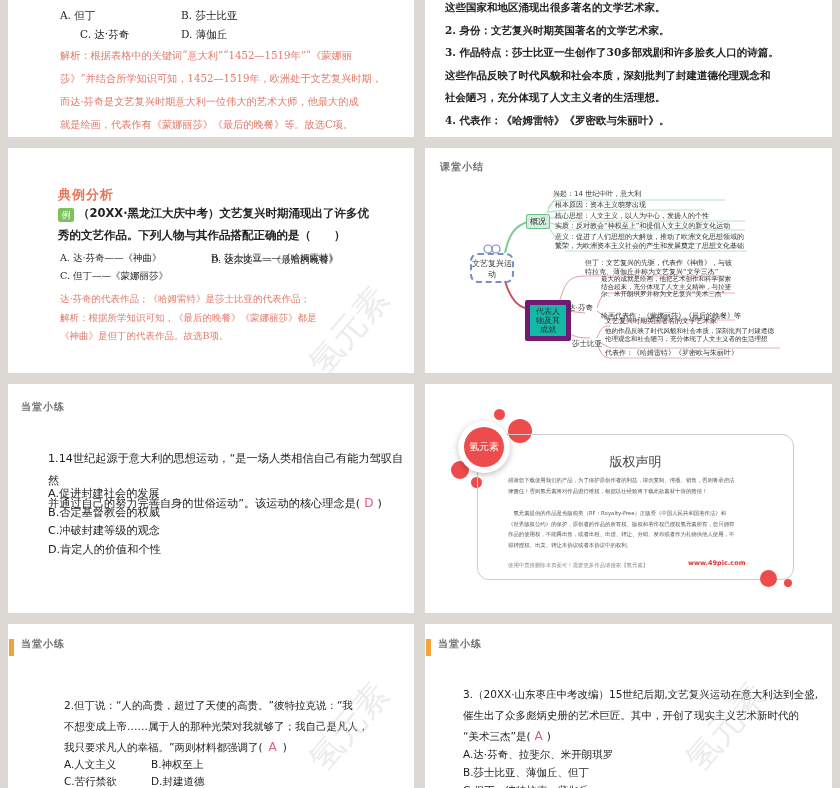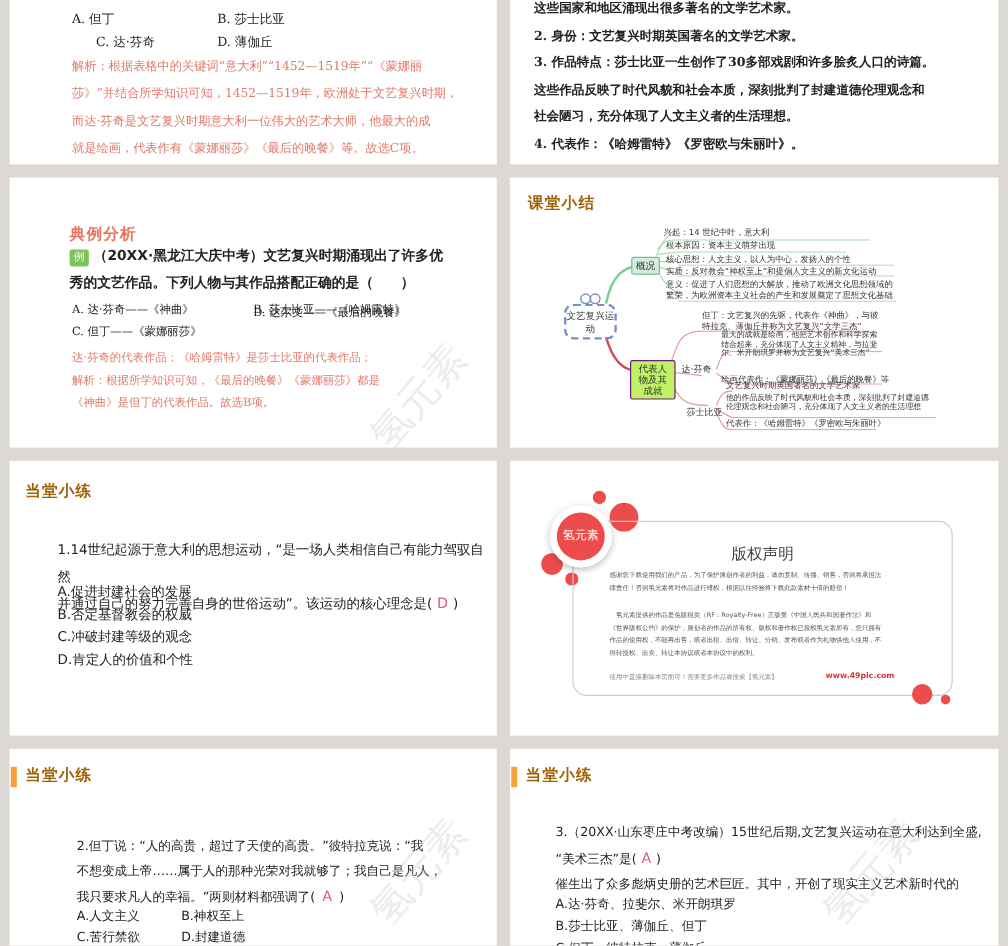--- a/index.html
+++ b/index.html
@@ -12,35 +12,35 @@
   .s5{left:8px;top:384px;width:406px;height:229px;}
   .s6{left:425px;top:384px;width:407px;height:229px;}
   .s7{left:8px;top:624px;width:406px;height:164px;}
   .s8{left:425px;top:624px;width:407px;height:164px;}
 
   .serif{font-family:"DejaVu Serif","Liberation Serif",serif;}
   .opt-row{position:absolute;font-size:10.5px;color:#222;}
   .analysis{position:absolute;color:#e07a6a;font-size:10.2px;line-height:23px;}
   .bold-text{position:absolute;font-size:10.5px;color:#222;font-weight:bold;line-height:22px;}
 
-  .section-title{position:absolute;font-weight:bold;color:#a16207;font-size:13px;letter-spacing:1px;}
+  .section-title{position:absolute;font-weight:bold;color:#737373;font-size:10px;letter-spacing:1px;}
   .section-title.red{color:#e8755a;}
   .bar{position:absolute;width:5px;height:17px;background:#f5a23a;}
 
   .q-text{position:absolute;font-size:11.2px;color:#222;line-height:22px;}
   .ans{color:#e05a8a;font-size:12px;}
 
   .watermark{position:absolute;color:rgba(200,200,200,0.35);font-size:34px;transform:rotate(-50deg);pointer-events:none;}
 
   
   .mm-node{position:absolute;font-size:7px;color:#333;line-height:9px;}
   .mm-center{position:absolute;left:45px;top:105px;width:44px;height:30px;border:2px dashed #7a8ec8;border-radius:8px;font-size:8px;text-align:center;line-height:11px;padding-top:3px;color:#333;box-sizing:border-box;}
   .mm-tag{position:absolute;font-size:8px;padding:2px 3px;border-radius:2px;line-height:9px;text-align:center;}
   .mm-tag.green{background:#d6ecdf;border:1px solid #6cbf88;color:#333;}
-  .mm-tag.pink{background:#bef264;border:1px solid #701a75;color:#333;}
+  .mm-tag.pink{background:#14b8a6;border:5px solid #701a75;color:#333;}
 
   
   .cr-box{position:absolute;left:52px;top:50px;width:315px;height:144px;border:1px solid #ccc;border-radius:12px;}
   .cr-title{position:absolute;left:0;width:100%;top:18px;text-align:center;font-size:13px;color:#444;}
   .cr-p{position:absolute;left:30px;width:255px;font-size:5.4px;color:#555;line-height:10.5px;}
   .circle{position:absolute;border-radius:50%;background:#ee4c4c;}
 </style>
 </head>
 <body>
 
@@ -182,22 +182,22 @@
   <div class="q-text" style="left:56px;top:148px;font-size:10.5px;line-height:18px;">C.苦行禁欲</div>
   <div class="q-text" style="left:143px;top:148px;font-size:10.5px;line-height:18px;">D.封建道德</div>
   <div class="watermark" style="left:290px;top:80px;">氢元素</div>
 </div>
 
 <div class="slide s8">
   <div class="bar" style="left:1px;top:15px;"></div>
   <div class="section-title" style="left:13px;top:13px;">当堂小练</div>
   <div class="q-text" style="left:38px;top:60px;line-height:21px;font-size:10.5px;">
     <div>3.（20XX·山东枣庄中考改编）15世纪后期,文艺复兴运动在意大利达到全盛,</div>
+    <div>催生出了众多彪炳史册的艺术巨匠。其中，开创了现实主义艺术新时代的</div>
     <div><span>“美术三杰”是(</span><span class="ans" style="margin:0 4px;">A</span><span>)</span></div>
-    <div>催生出了众多彪炳史册的艺术巨匠。其中，开创了现实主义艺术新时代的</div>
   </div>
   <div class="q-text" style="left:38px;top:121px;font-size:10.5px;line-height:18px;">
     <div>A.达·芬奇、拉斐尔、米开朗琪罗</div>
     <div>B.莎士比亚、薄伽丘、但丁</div>
     <div>C.但丁、彼特拉克、薄伽丘</div>
   </div>
   <div class="watermark" style="left:250px;top:80px;">氢元素</div>
 </div>
 
 </body></html>

